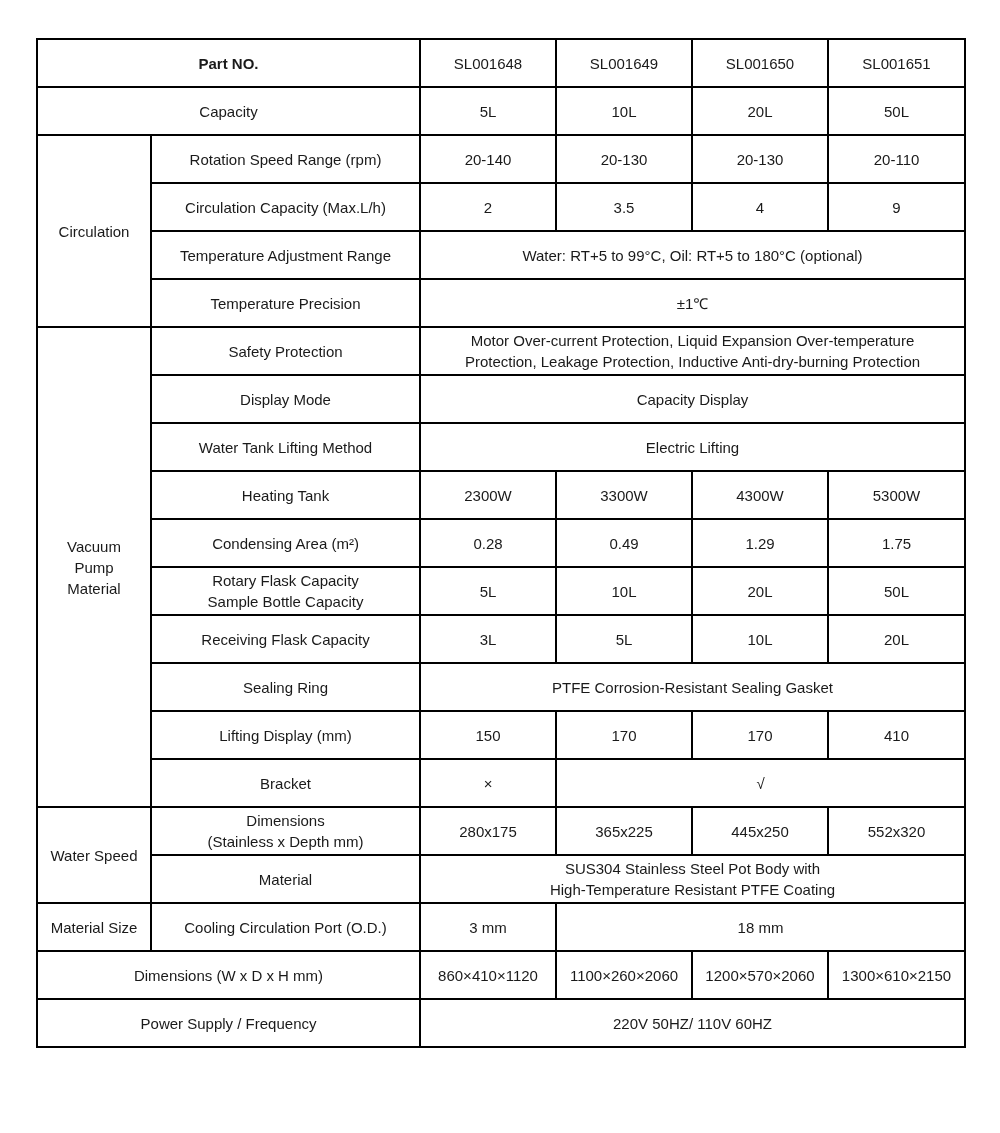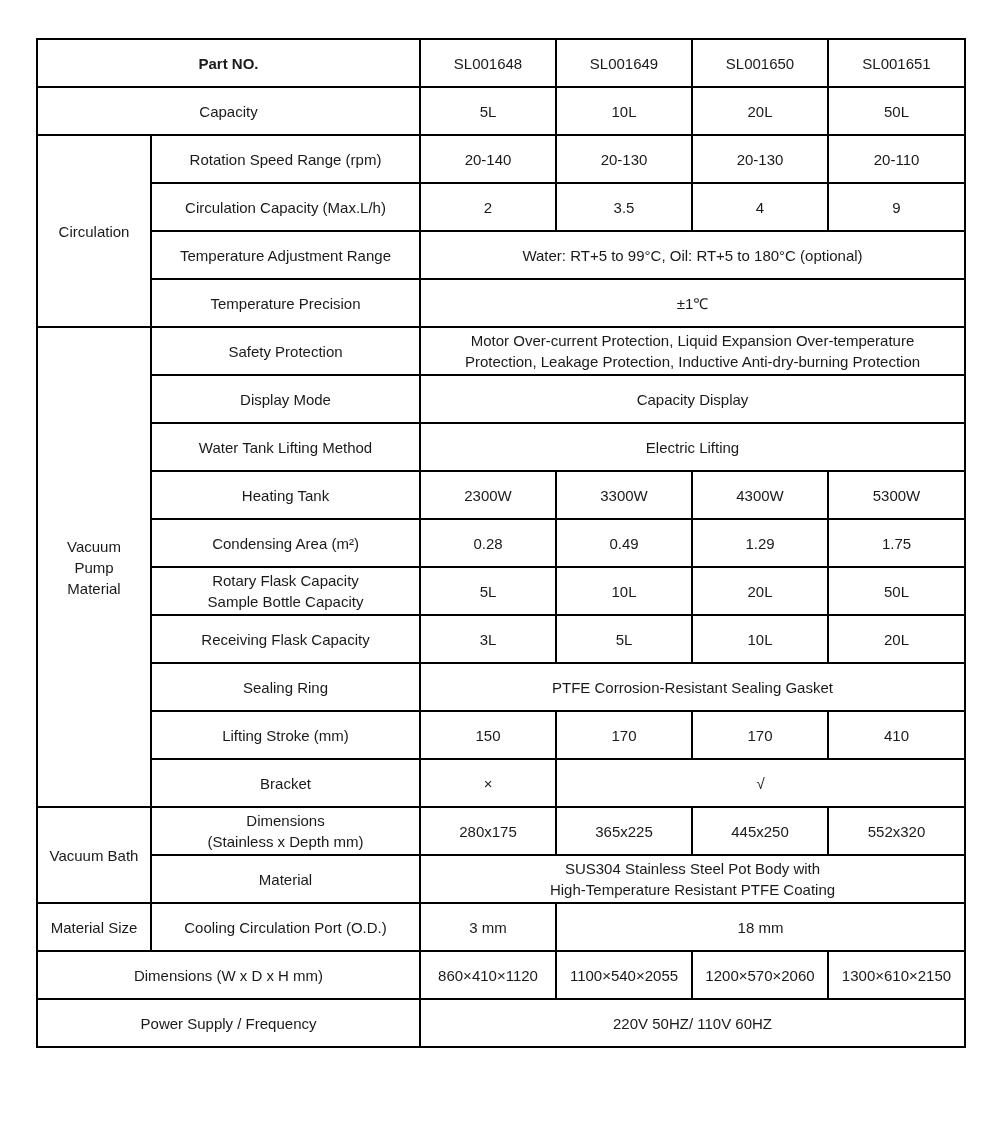--- a/index.html
+++ b/index.html
@@ -122,34 +122,34 @@
       <td>3L</td>
       <td>5L</td>
       <td>10L</td>
       <td>20L</td>
     </tr>
     <tr>
       <td>Sealing Ring</td>
       <td colspan="4">PTFE Corrosion-Resistant Sealing Gasket</td>
     </tr>
     <tr>
-      <td>Lifting Stroke (mm)</td>
+      <td>Lifting Display (mm)</td>
       <td>150</td>
       <td>170</td>
       <td>170</td>
       <td>410</td>
     </tr>
     <tr>
       <td>Bracket</td>
       <td>×</td>
       <td colspan="3">√</td>
     </tr>
 
     <tr>
-      <td rowspan="2">Vacuum Bath</td>
+      <td rowspan="2">Water Speed</td>
       <td>
         <div>Dimensions</div>
         <div>(Stainless x Depth mm)</div>
       </td>
       <td>280x175</td>
       <td>365x225</td>
       <td>445x250</td>
       <td>552x320</td>
     </tr>
     <tr>
@@ -163,21 +163,21 @@
     <tr>
       <td>Material Size</td>
       <td>Cooling Circulation Port (O.D.)</td>
       <td>3 mm</td>
       <td colspan="3">18 mm</td>
     </tr>
 
     <tr>
       <td colspan="2">Dimensions (W x D x H mm)</td>
       <td>860×410×1120</td>
-      <td>1100×540×2055</td>
+      <td>1100×260×2060</td>
       <td>1200×570×2060</td>
       <td>1300×610×2150</td>
     </tr>
     <tr>
       <td colspan="2">Power Supply / Frequency</td>
       <td colspan="4">220V 50HZ/ 110V 60HZ</td>
     </tr>
   </tbody>
 </table>
 

